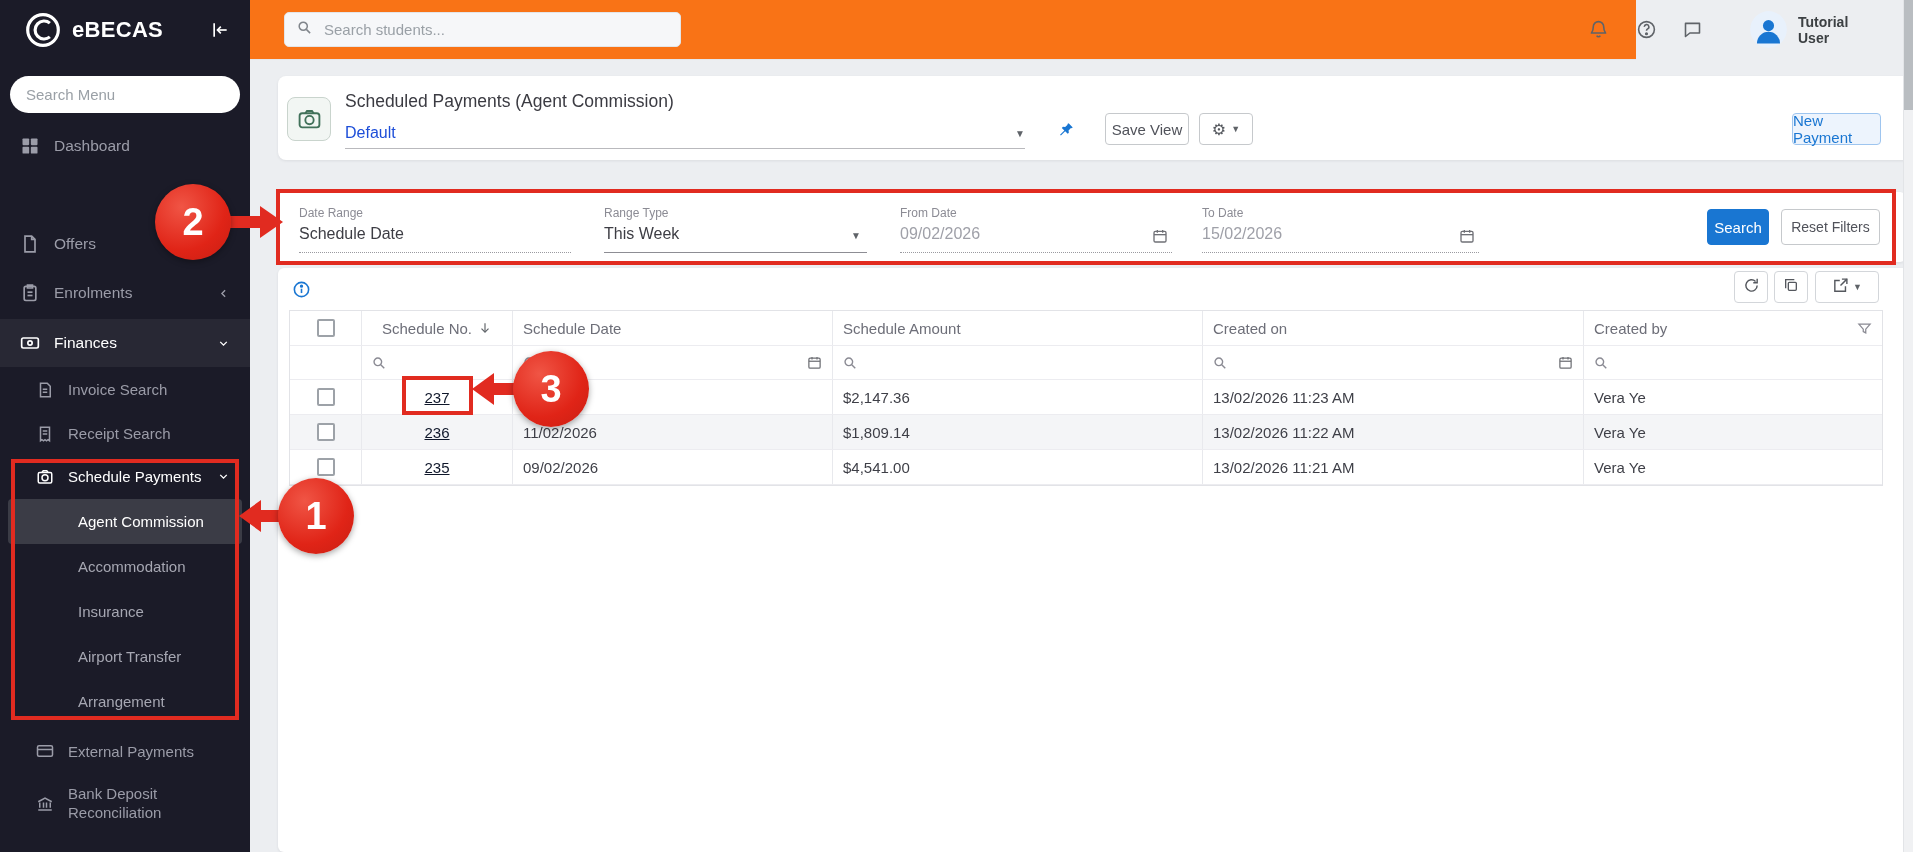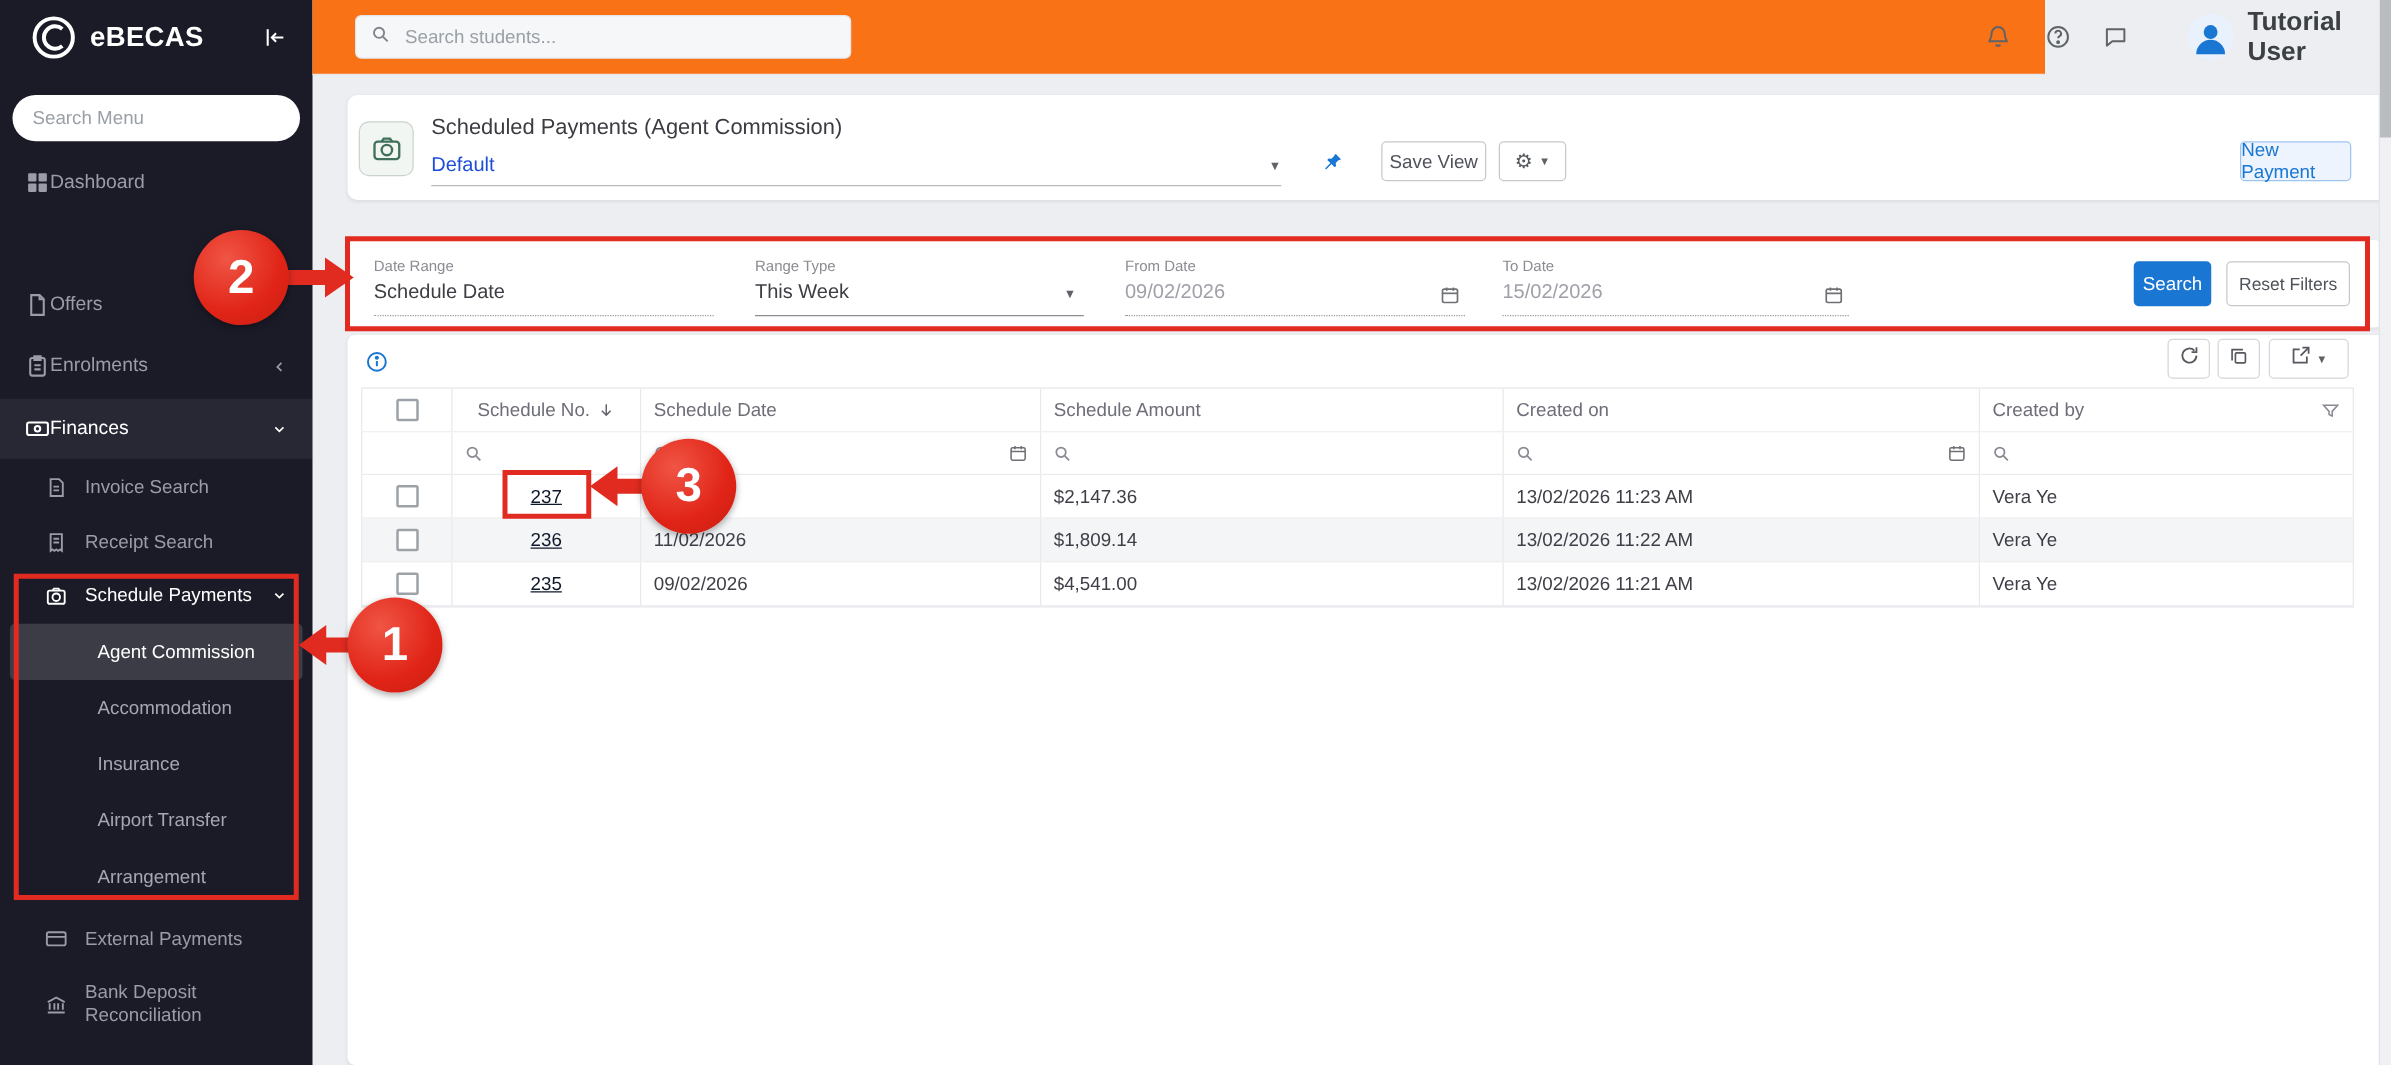--- a/index.html
+++ b/index.html
@@ -6,38 +6,38 @@
   .stage{position:relative;width:1913px;height:852px;background:#eceef1;overflow:hidden;}
 
   
   .sidebar{position:absolute;left:0;top:0;width:250px;height:852px;background:#1b1b28;color:#9b9ca8;}
   .side-top{position:absolute;left:0;top:0;width:250px;height:60px;display:flex;align-items:center;}
   .brand{color:#fff;font-size:22px;font-weight:bold;letter-spacing:.3px;margin-left:10px;}
   .logo{margin-left:24px;display:flex;}
   .collapse{margin-left:auto;margin-right:20px;display:flex;cursor:pointer;}
   .side-search{position:absolute;left:10px;top:76px;width:230px;height:37px;border-radius:19px;border:none;background:#ffffff;color:#444;font-size:15px;padding:0 16px;box-sizing:border-box;outline:none;font-family:"Liberation Sans",sans-serif;}
   .side-search::placeholder{color:#9aa0a6;}
-  .nav-item{position:absolute;left:0;right:0;height:48px;display:flex;align-items:center;gap:0;padding:0 20px;font-size:15.5px;cursor:pointer;color:#9b9ca8;}
+  .nav-item{position:absolute;left:0;right:0;height:48px;display:flex;align-items:center;gap:14px;padding:0 20px;font-size:15.5px;cursor:pointer;color:#9b9ca8;}
   .nav-item .chev{margin-left:auto;display:flex;}
   .nav-item.active{color:#fff;background:rgba(255,255,255,.06);}
   .nav-sub{position:absolute;left:0;right:0;height:45px;display:flex;align-items:center;gap:14px;padding:0 20px 0 36px;font-size:15px;cursor:pointer;color:#9b9ca8;}
   .nav-sub.active{color:#fff;}
   .nav-sub .chev{margin-left:auto;display:flex;}
   .nav-subsub{position:absolute;left:8px;right:8px;height:45px;display:flex;align-items:center;padding:0 12px 0 70px;font-size:15px;cursor:pointer;color:#a6a7b2;border-radius:4px;}
   .nav-subsub.selected{background:#3b3c46;color:#fff;}
   .nicon{display:flex;flex:0 0 auto;}
 
   
   .topbar{position:absolute;left:250px;top:0;width:1386px;height:59px;background:#f97316;border-bottom:1px solid #e5e7ea;}
   .tb-search{position:absolute;left:34px;top:12px;width:397px;height:35px;background:#f6f7f9;border:1px solid #e3e5e8;border-radius:5px;display:flex;align-items:center;gap:10px;padding:0 12px;box-sizing:border-box;}
   .tb-search input{border:none;background:transparent;outline:none;font-size:15px;color:#444;width:100%;font-family:"Liberation Sans",sans-serif;}
   .tb-search input::placeholder{color:#9aa0a6;}
   .tb-ic{position:absolute;top:19px;display:flex;cursor:pointer;}
   .avatar{position:absolute;left:1500px;top:11px;width:37px;height:37px;border-radius:50%;overflow:hidden;display:flex;cursor:pointer;}
-  .uname{position:absolute;left:1548px;top:0;height:59px;display:flex;align-items:center;font-size:21px;font-weight:bold;color:#3c4043;cursor:pointer;}
+  .uname{position:absolute;left:1548px;top:0;height:59px;display:flex;align-items:center;font-size:14px;font-weight:bold;color:#3c4043;cursor:pointer;}
 
   
   .card{position:absolute;background:#fff;border-radius:8px;box-shadow:0 1px 3px rgba(20,25,40,.08);padding-left:14px;}
 
   
   .hc-iconbox{position:absolute;left:9px;top:21px;width:42px;height:42px;border:1px solid #c9d4cd;border-radius:8px;background:#f2f6f3;display:flex;align-items:center;justify-content:center;}
   .hc-title{position:absolute;left:67px;top:15px;font-size:17.5px;color:#3b3b42;}
   .hc-select{position:absolute;left:67px;top:42px;width:680px;height:30px;border-bottom:1px solid #b9b9bd;display:flex;align-items:center;cursor:pointer;}
   .hc-select .val{font-size:16px;color:#1d4ed8;}
   .hc-select .caret{margin-left:auto;color:#5f6368;font-size:10px;}

